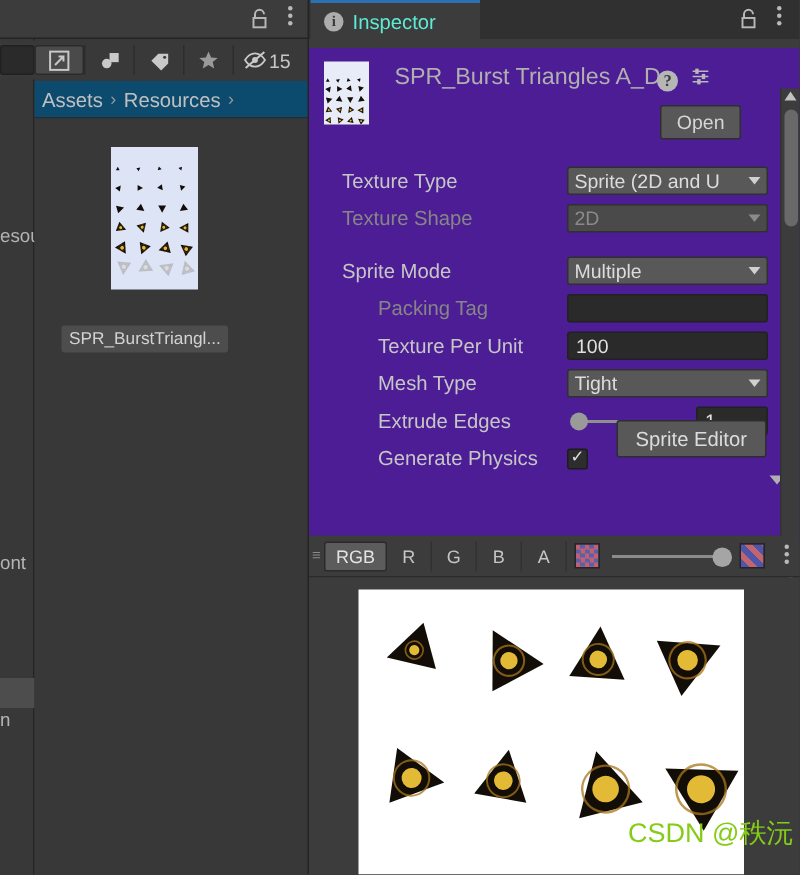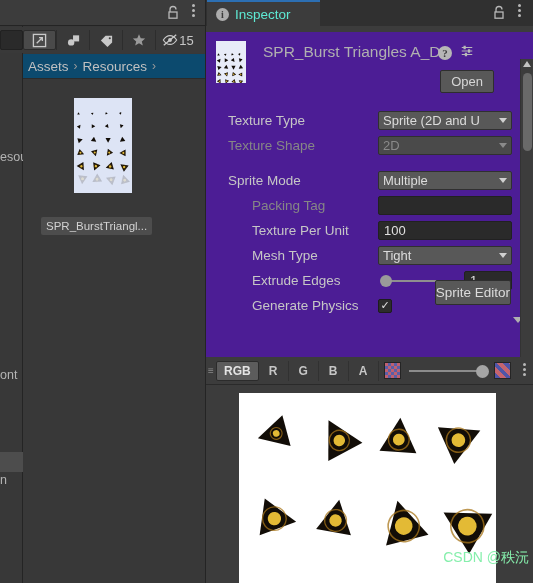--- a/index.html
+++ b/index.html
@@ -194,41 +194,41 @@
   }
   .checkbox {
     position: absolute; left: 172px; width: 14px; height: 14px;
     background: #2d2d2d; border: 1px solid #1d1d1d; border-radius: 2px;
     display: flex; align-items: center; justify-content: center;
   }
   .check-glyph { color: #e2e2e2; font-size: 11px; line-height: 1; }
   .sprite-editor-btn {
     position: absolute; right: 22px; top: 248px;
     background: #585858; color: #dcdcdc; font-size: 13.5px;
-    padding: 4px 0; border: 1px solid #2e2e2e; border-radius: 2px;
+    padding: 4px 12px; border: 1px solid #2e2e2e; border-radius: 2px;
   }
   .body-caret {
     position: absolute; right: 10px; top: 285px;
     width: 0; height: 0; border-left: 5px solid transparent;
     border-right: 5px solid transparent; border-top: 6px solid #b0b0b0;
   }
 
   
   .preview-toolbar {
     position: absolute; left: 0; top: 357px; width: 327px; height: 28px;
     background: #3c3c3c; display: flex; align-items: center;
     border-bottom: 1px solid #2a2a2a;
   }
   .pv-handle {
     width: 10px; color: #8a8a8a; font-size: 10px; text-align: center;
   }
   .pv-btn {
     height: 20px; min-width: 30px; padding: 0 7px;
     display: flex; align-items: center; justify-content: center;
-    color: #c6c6c6; font-size: 12px; font-weight: bold;
+    color: #c6c6c6; font-size: 12px; font-weight: normal;
     border-right: 1px solid #313131;
   }
   .pv-btn.active {
     background: #5c5c5c; border: 1px solid #2b2b2b; border-radius: 2px;
     color: #e4e4e4;
   }
   .pv-swatch {
     width: 17px; height: 17px; margin-left: 5px; border: 1px solid #252525;
     background:
       repeating-conic-gradient(#5b5fa8 0% 25%, #c06070 0% 50%) 0 0/6px 6px;
@@ -254,21 +254,21 @@
   .preview-area {
     position: absolute; left: 0; top: 385px; width: 327px; height: 198px;
     background: #3c3c3c;
   }
   .preview-canvas {
     position: absolute; left: 33px; top: 8px; width: 257px; height: 190px;
     background: #ffffff; overflow: hidden;
   }
   .watermark {
     position: absolute; right: 4px; bottom: 16px;
-    color: #86efac; font-size: 14px; white-space: nowrap;
+    color: #84cc16; font-size: 18px; white-space: nowrap;
   }
 
   
   .scrollbar {
     position: absolute; right: 0; top: 27px; width: 13px; height: 330px;
     background: #3c3c3c; border-left: 1px solid #333;
   }
   .sb-arrow-up {
     position: absolute; left: 2px; top: 2px; width: 0; height: 0;
     border-left: 4px solid transparent; border-right: 4px solid transparent;

